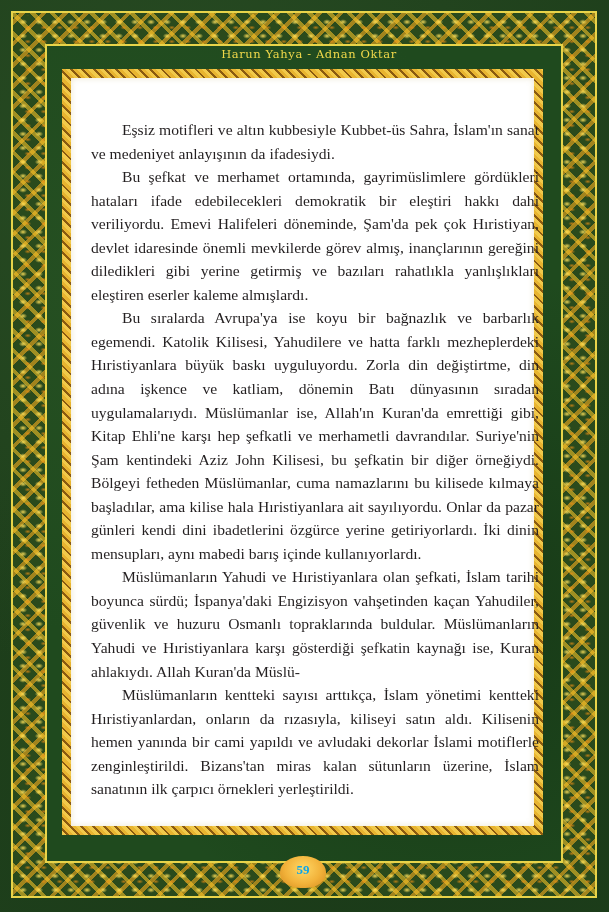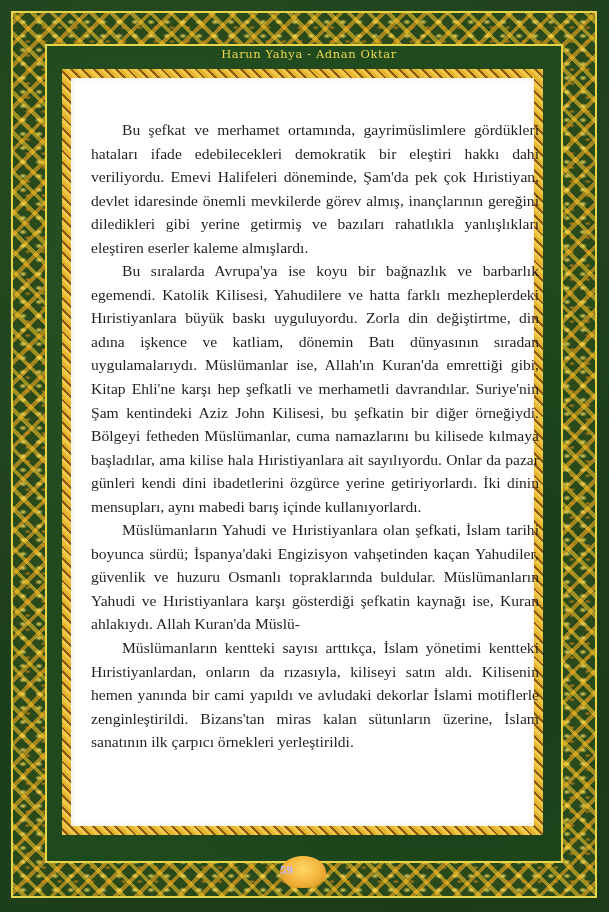--- a/index.html
+++ b/index.html
@@ -75,39 +75,40 @@
   }
   .body-text p { margin: 0; text-indent: 31px; hyphens: manual; }
   .page-number-badge {
     position: absolute; left: 280px; top: 856px; width: 46px; height: 32px;
     border-radius: 50% 50% 45% 45%;
     background: radial-gradient(ellipse at 50% 40%, #ffd866 0%, #f2b23a 55%, #d48a1e 100%);
     z-index: 6;
   }
   .page-number {
     position: absolute; left: 280px; top: 862px; width: 46px;
-    text-align: left;
+    text-align: center;
     font-family: "Liberation Serif", serif;
     font-weight: bold;
     font-size: 13px;
-    color: #c4b5fd;
+    color: #0ea5e9;
     z-index: 7;
   }
 </style>
 </head>
 <body>
 
 <div class="frame-outer"></div>
 <div class="ornate-band"></div>
 <div class="green-panel"></div>
 <div class="header-title">Harun Yahya - Adnan Oktar</div>
 <div class="chain-border"></div>
 <div class="page"></div>
 
 <div class="body-text">
+  <p>Eşsiz motifleri ve altın kubbesiyle Kubbet-üs Sahra, İslam'ın sanat ve medeniyet anlayışının da ifadesiydi.</p>
   <p>Bu şefkat ve merhamet ortamında, gayrimüslimlere gördükleri hataları ifade edebilecekleri demokratik bir eleştiri hakkı da­hi veriliyordu. Emevi Halifeleri döneminde, Şam'da pek çok Hı­ristiyan, devlet idaresinde önemli mevkilerde görev almış, inanç­larının gereğini diledikleri gibi yerine getirmiş ve bazıları rahat­lıkla yanlışlıkları eleştiren eserler kaleme almışlardı.</p>
   <p>Bu sıralarda Avrupa'ya ise koyu bir bağnazlık ve barbarlık egemendi. Katolik Kilisesi, Yahudilere ve hatta farklı mezhepler­deki Hıristiyanlara büyük baskı uyguluyordu. Zorla din değiş­tirtme, din adına işkence ve katliam, dönemin Batı dünyasının sı­radan uygulamalarıydı. Müslümanlar ise, Allah'ın Kuran'da em­rettiği gibi, Kitap Ehli'ne karşı hep şefkatli ve merhametli dav­randılar. Suriye'nin Şam kentindeki Aziz John Kilisesi, bu şefka­tin bir diğer örneğiydi. Bölgeyi fetheden Müslümanlar, cuma na­mazlarını bu kilisede kılmaya başladılar, ama kilise hala Hıristi­yanlara ait sayılıyordu. Onlar da pazar günleri kendi dini iba­detlerini özgürce yerine getiriyorlardı. İki dinin mensupları, ay­nı mabedi barış içinde kullanıyorlardı.</p>
   <p>Müslümanların Yahudi ve Hıristiyanlara olan şefkati, İslam tarihi boyunca sürdü; İspanya'daki Engizisyon vahşetinden ka­çan Yahudiler, güvenlik ve huzuru Osmanlı topraklarında bul­dular. Müslümanların Yahudi ve Hıristiyanlara karşı gösterdiği şefkatin kaynağı ise, Kuran ahlakıydı. Allah Kuran'da Müslü-</p>
   <p>Müslümanların kentteki sayısı arttıkça, İslam yönetimi kent­teki Hıristiyanlardan, onların da rızasıyla, kiliseyi satın aldı. Ki­lisenin hemen yanında bir cami yapıldı ve avludaki dekorlar İs­lami motiflerle zenginleştirildi. Bizans'tan miras kalan sütunların üzerine, İslam sanatının ilk çarpıcı örnekleri yerleştirildi.</p>
 </div>
 
 <div class="page-number-badge"></div>
 <div class="page-number">59</div>
 
 </body></html>

